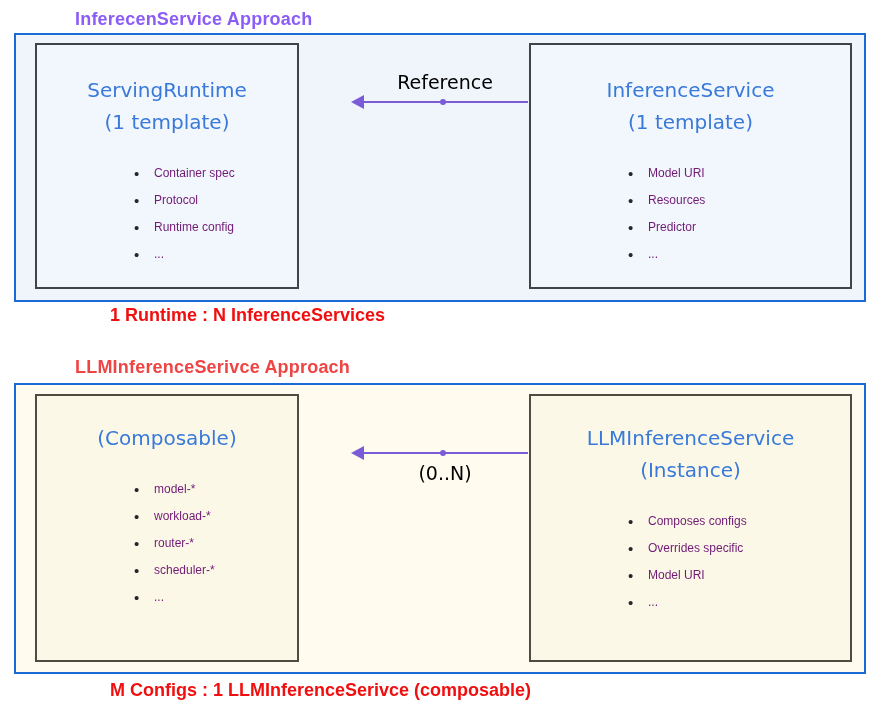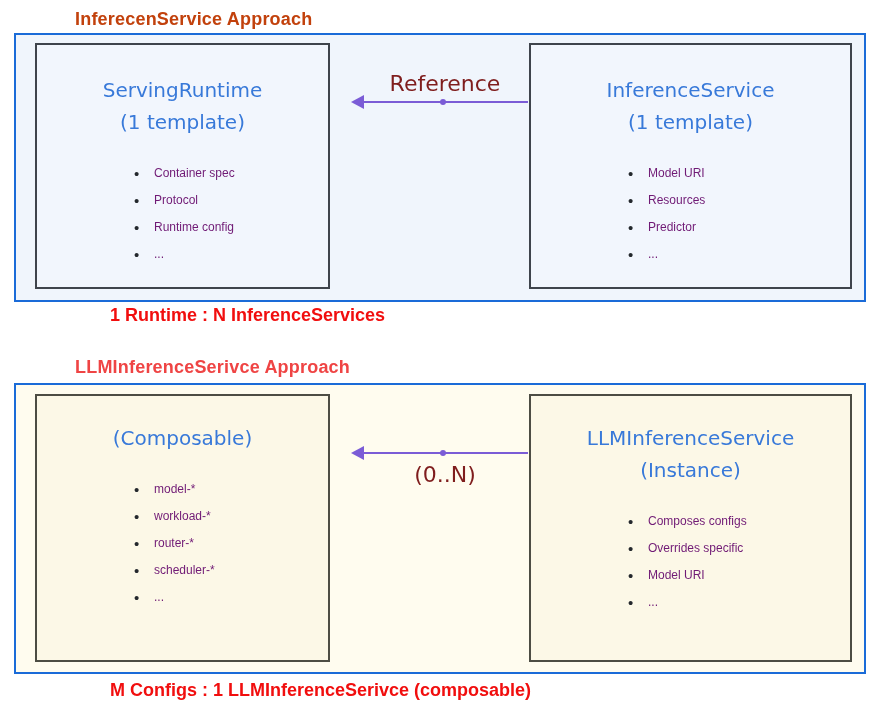--- a/index.html
+++ b/index.html
@@ -4,30 +4,30 @@
 <style>
   html,body{margin:0;padding:0;background:#ffffff;}
   .canvas{
     position:relative;width:884px;height:711px;background:#ffffff;overflow:hidden;
     font-family:"Liberation Sans",sans-serif;
   }
   .section-title{
     position:absolute;font-size:18px;font-weight:bold;letter-spacing:.2px;
     font-family:"Liberation Sans",sans-serif;
   }
-  .s1-title{left:75px;top:9px;color:#c2410c;text-align:right;}
+  .s1-title{left:75px;top:9px;color:#8b5cf6;text-align:right;}
   .s2-title{left:75px;top:357px;color:#ef4444;}
   .outer-box{
     position:absolute;left:14px;width:852px;box-sizing:border-box;
     border:2px solid #1a6bd8;
   }
   .s1-outer{top:33px;height:269px;background:#f0f5fc;}
   .s2-outer{top:383px;height:291px;background:#fffcef;}
   .inner-box{
-    position:absolute;box-sizing:border-box;width:295px;
+    position:absolute;box-sizing:border-box;width:264px;
   }
   .s1-box{border:2px solid #3f444c;background:#f2f6fd;top:42px;height:246px;}
   .s2-box{border:2px solid #4d4d44;background:#fcf8e7;top:394px;height:268px;}
   .box-left{left:33px;}
   .box-right{left:527px;width:323px;}
   .box-title{
     text-align:center;font-family:"DejaVu Sans",sans-serif;
     font-size:20px;line-height:32px;color:#3879d9;
   }
   .s1-box .box-title{padding-top:29px;}
@@ -44,21 +44,21 @@
   }
   .arrow-line{position:absolute;left:362px;width:166px;height:2px;background:#7b5cd6;}
   .arrow-head{
     position:absolute;left:351px;width:0;height:0;
     border-top:7px solid transparent;border-bottom:7px solid transparent;
     border-right:13px solid #7b5cd6;
   }
   .arrow-dot{position:absolute;left:440px;width:6px;height:6px;border-radius:50%;background:#7b5cd6;}
   .arrow-label{
     position:absolute;left:363px;width:164px;text-align:center;
-    font-family:"DejaVu Sans",sans-serif;font-size:22px;color:#7f1d1d;
+    font-family:"DejaVu Sans",sans-serif;font-size:19px;color:#000000;
   }
   .caption{
     position:absolute;left:110px;font-size:18px;font-weight:bold;color:#f10e0e;
     font-family:"Liberation Sans",sans-serif;
   }
   .s1-caption{top:305px;}
   .s2-caption{top:680px;}
 </style>
 </head>
 <body>

